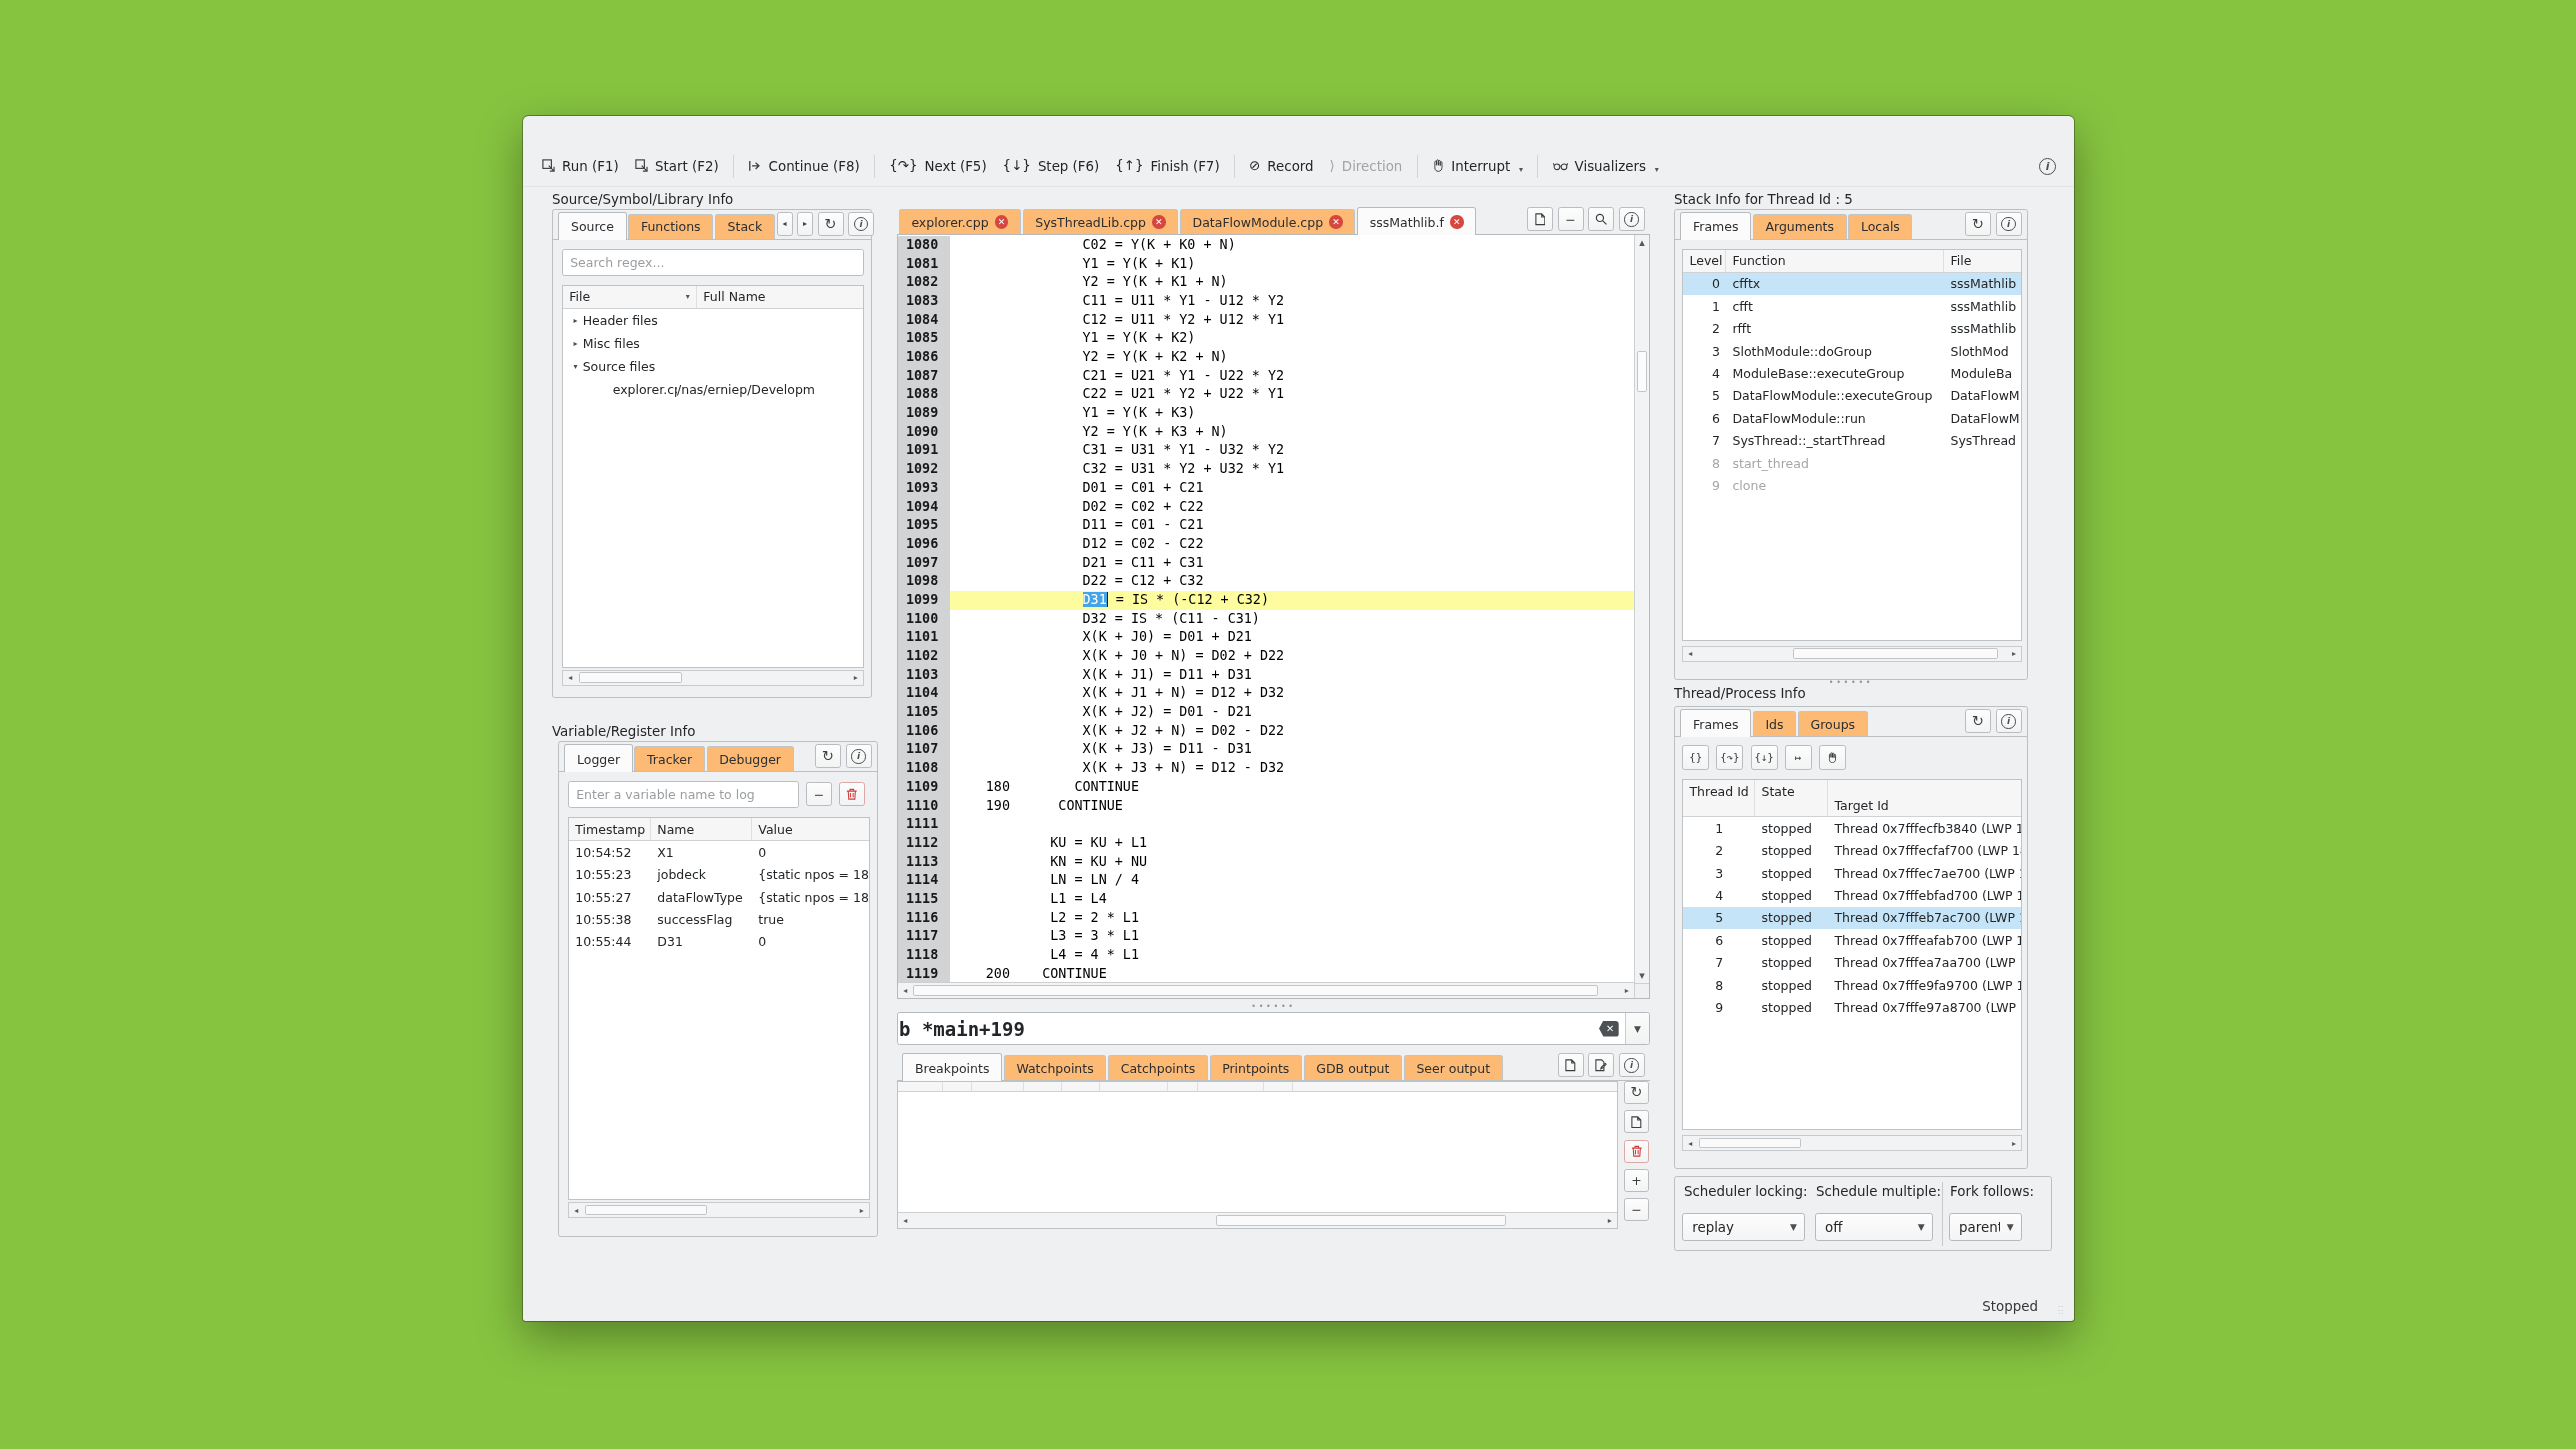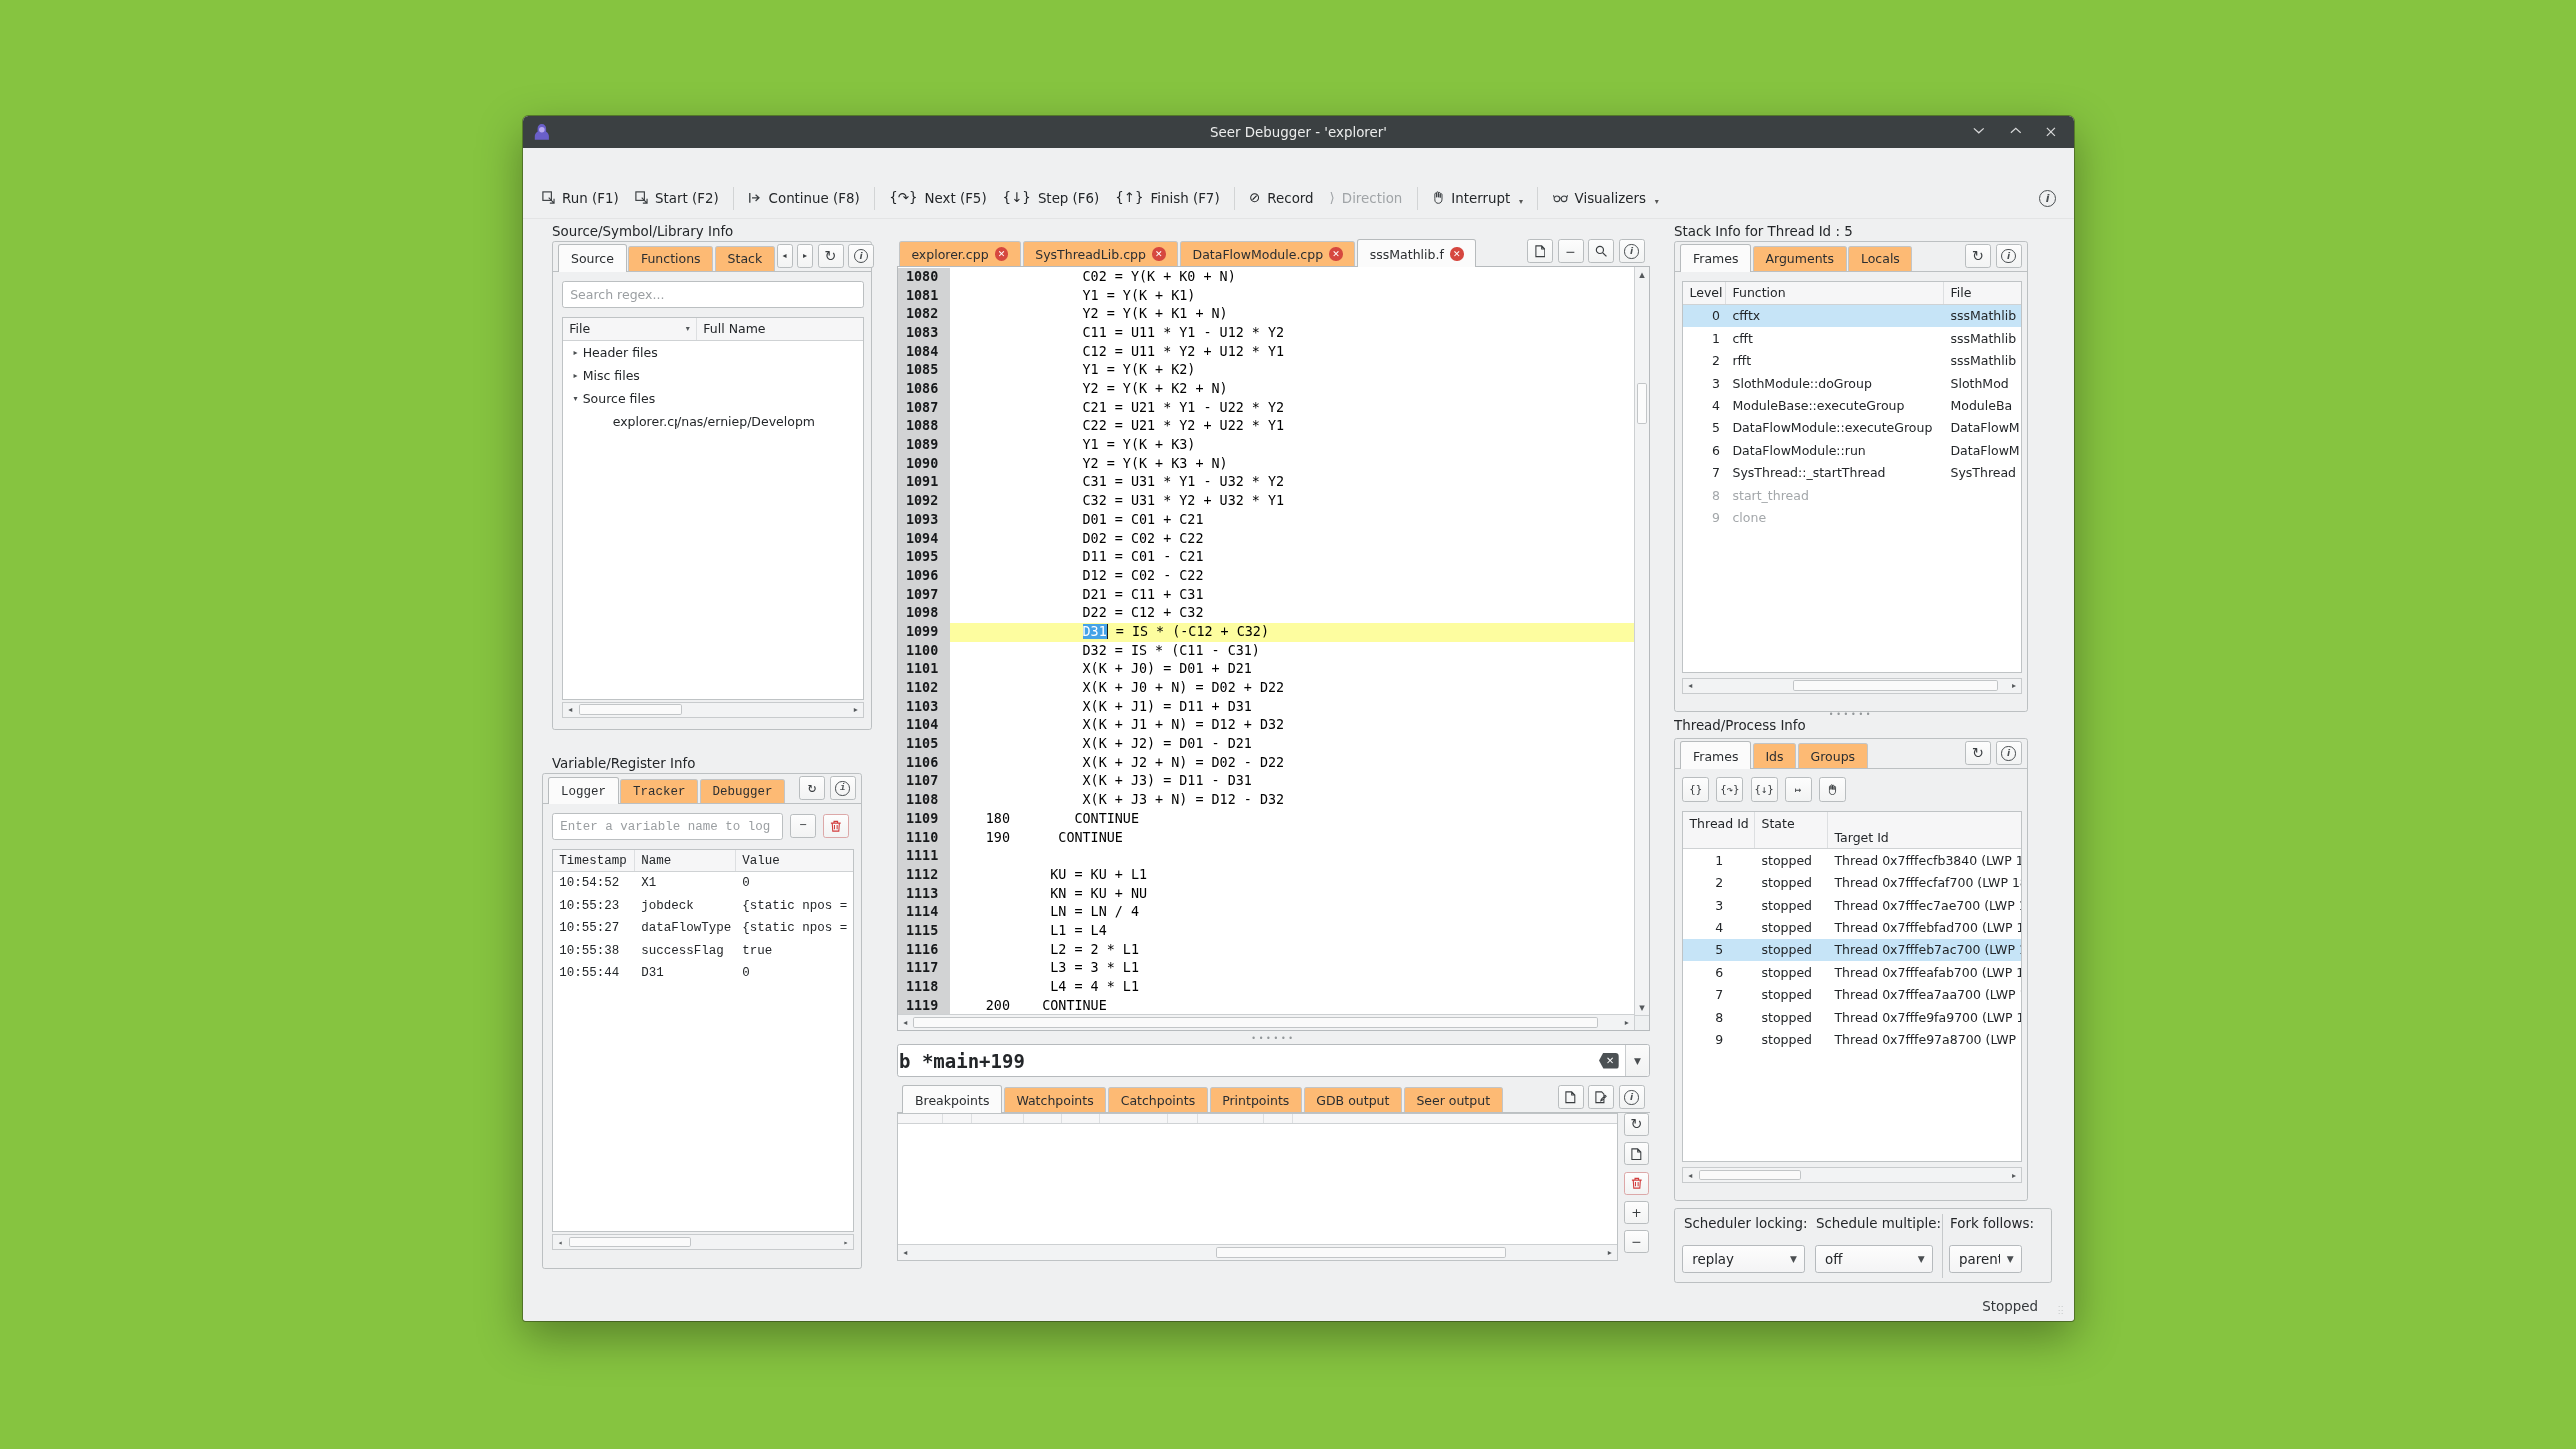--- a/index.html
+++ b/index.html
@@ -142,44 +142,20 @@
   
   .statusbar { height:29px; flex:none; display:flex; align-items:center; position:relative; }
   .status-text { margin-left:auto; margin-right:36px; font-size:13.4px; color:#33373a; }
   .grip { position:absolute; right:3.6px; bottom:3.6px; width:12.5px; height:12.5px; color:#b9bdbf; font-size:7.2px; letter-spacing:0.9px; line-height:3.6px; }
 </style>
 </head>
 <body>
 
 <div class="window">
 
-  <div class="titlebar">
-    <svg class="app-icon" viewBox="0 0 24 24">
-      <path d="M12 2.5c-3.2 0-5.2 2.6-5.2 5.7v3.6c-2.2 1.1-3.4 3.2-3.4 5.6v4.1h17.2v-4.1c0-2.4-1.2-4.5-3.4-5.6V8.2c0-3.1-2-5.7-5.2-5.7z" fill="#6a5fc9"></path>
-      <circle cx="12" cy="9.4" r="3.4" fill="#b7a8ef"></circle>
-    </svg>
-    <span class="win-title">Seer Debugger - 'explorer'</span>
-    <span class="win-btns">
-      <span>
-          <svg width="11.6" height="7.2" viewBox="0 0 13 8">
-            <path d="M1 1.5l5.5 5L12 1.5" stroke="#d7d8d9" stroke-width="1.4" fill="none"></path>
-          </svg>
-        </span>
-      <span>
-          <svg width="11.6" height="7.2" viewBox="0 0 13 8">
-            <path d="M1 6.5l5.5-5L12 6.5" stroke="#d7d8d9" stroke-width="1.4" fill="none"></path>
-          </svg>
-        </span>
-      <span>
-          <svg width="9.8" height="9.8" viewBox="0 0 11 11">
-            <path d="M1 1l9 9M10 1l-9 9" stroke="#d7d8d9" stroke-width="1.4"></path>
-          </svg>
-        </span>
-    </span>
-  </div>
 
   <div class="menubar" id="menubar">
 
   <span class="menu-item"></span>
       <span class="menu-item"></span>
       <span class="menu-item"></span>
       <span class="menu-item"></span>
       <span class="menu-item"></span>
       <span class="menu-item"></span>
     </div>
@@ -316,21 +292,21 @@
       <div class="hscroll" style="left:9px; top:460px; width:302px;">
         <span class="arr">◂</span>
         <span class="track">
             <span class="thumb" style="left:1.8px; width:38%;"></span>
           </span>
         <span class="arr">▸</span>
       </div>
     </div>
 
     <div class="panel-label" style="left:29px; top:537px; width:320px;">Variable/Register Info</div>
-    <div class="group-box" style="left:19px; top:554px; width:320px; height:496px;font-family:Liberation Mono, monospace;">
+    <div class="group-box" style="left:35px; top:554px; width:320px; height:496px;">
       <div class="tabs" id="var-tabs">
 
         <span class="tab active">
             <span>Logger</span>
           </span>
           <span class="tab">
             <span>Tracker</span>
           </span>
           <span class="tab">
             <span>Debugger</span>

